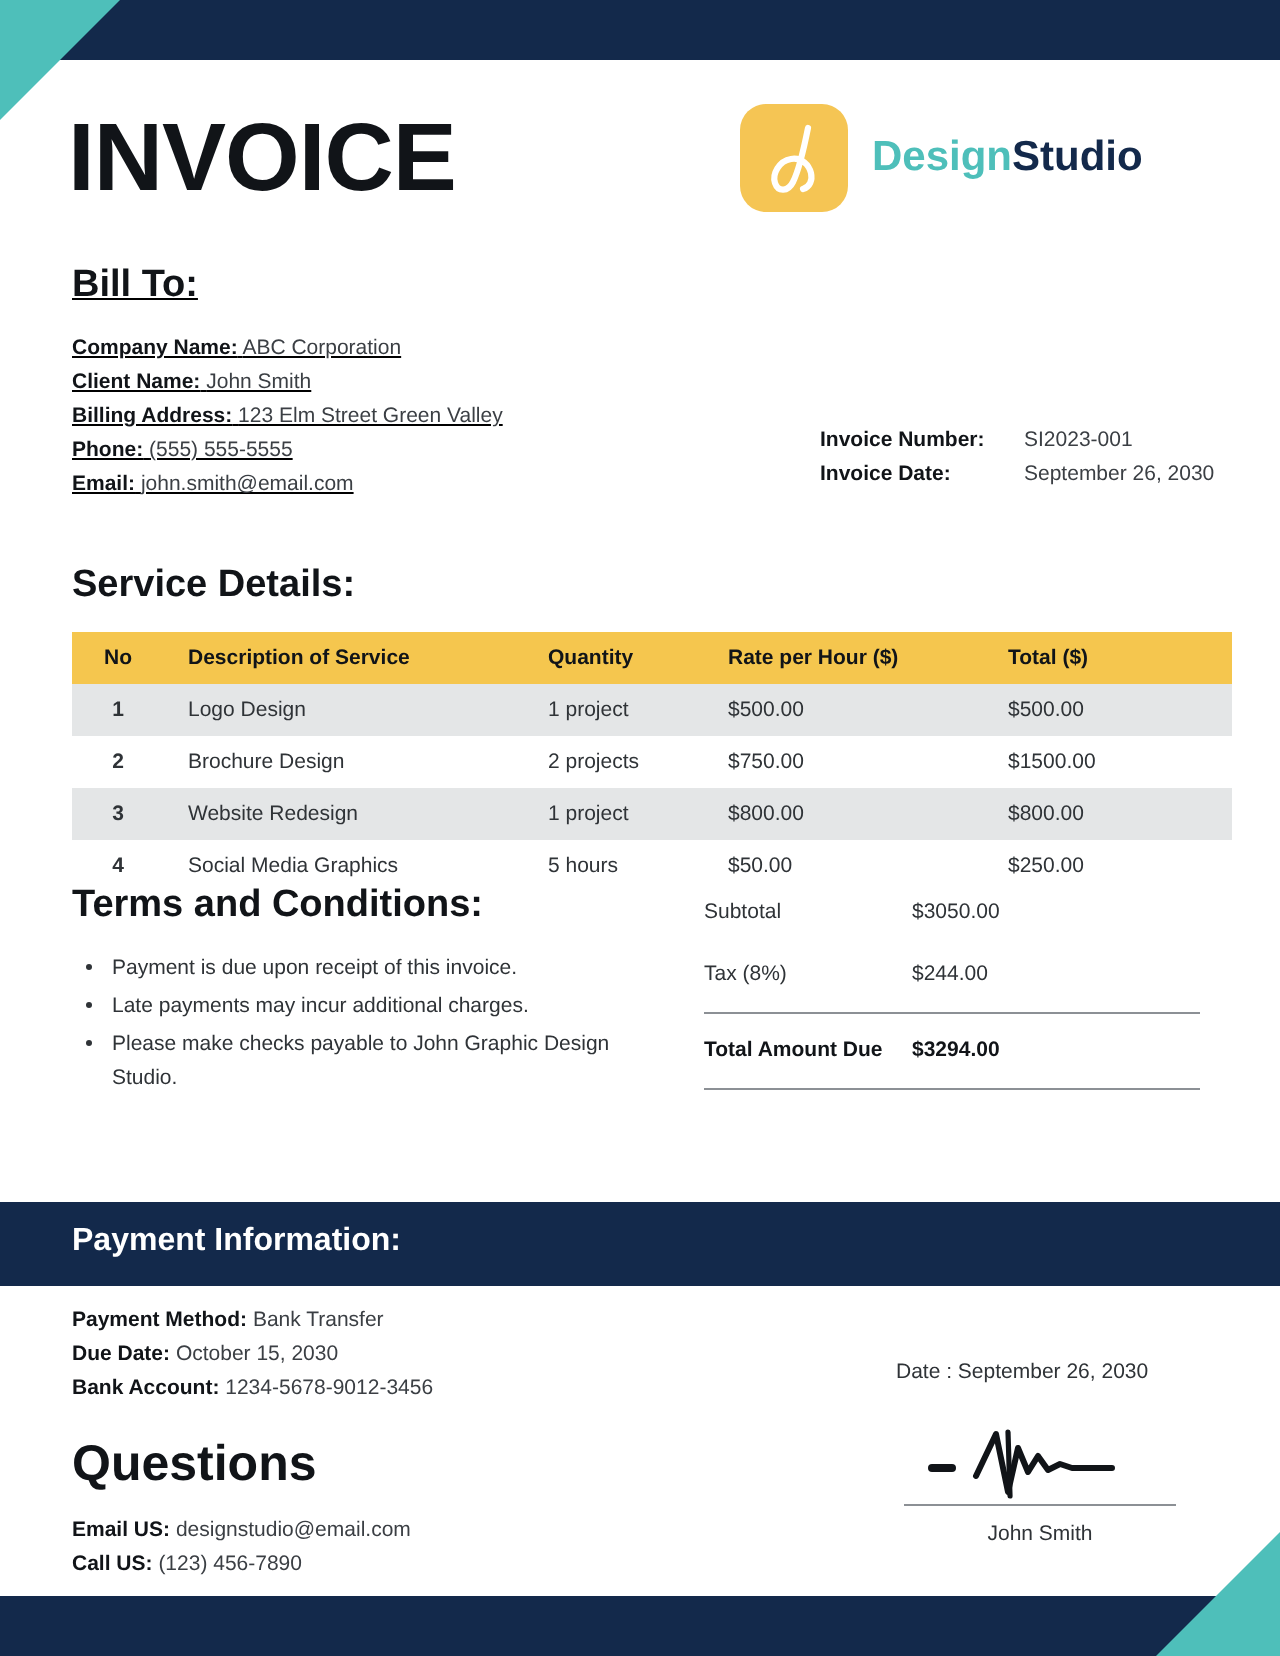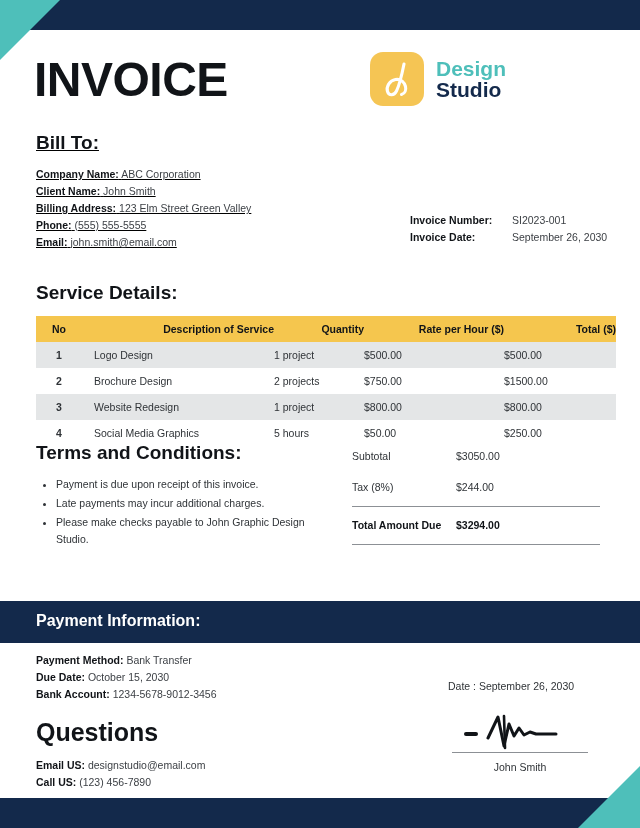--- a/index.html
+++ b/index.html
@@ -76,21 +76,21 @@
     width: 54px;
     height: 54px;
     border-radius: 13px;
     background: #F5C554;
     position: relative;
     flex: none;
   }
   .brand-mark svg { display: block; }
   .brand-words {
     display: flex;
-    flex-direction: column;
+    flex-direction: row;
     line-height: 1.02;
   }
   .brand-design {
     font-size: 21px;
     font-weight: 700;
     color: #4EBFBA;
   }
   .brand-studio {
     font-size: 21px;
     font-weight: 700;
@@ -145,21 +145,21 @@
     border-collapse: collapse;
     width: 568px;
     margin-top: 12px;
     table-layout: fixed;
   }
   table.svc th {
     background: #F5C64E;
     font-size: 10.5px;
     font-weight: 700;
     color: #111418;
-    text-align: right;
+    text-align: left;
     padding: 7px 0 7px 0;
   }
   table.svc td {
     font-size: 10.5px;
     color: #2f3337;
     padding: 7px 0 7px 0;
     text-align: left;
   }
   table.svc tbody tr:nth-child(odd) td { background: #E4E6E7; }
   table.svc tbody tr:nth-child(even) td { background: #ffffff; }

